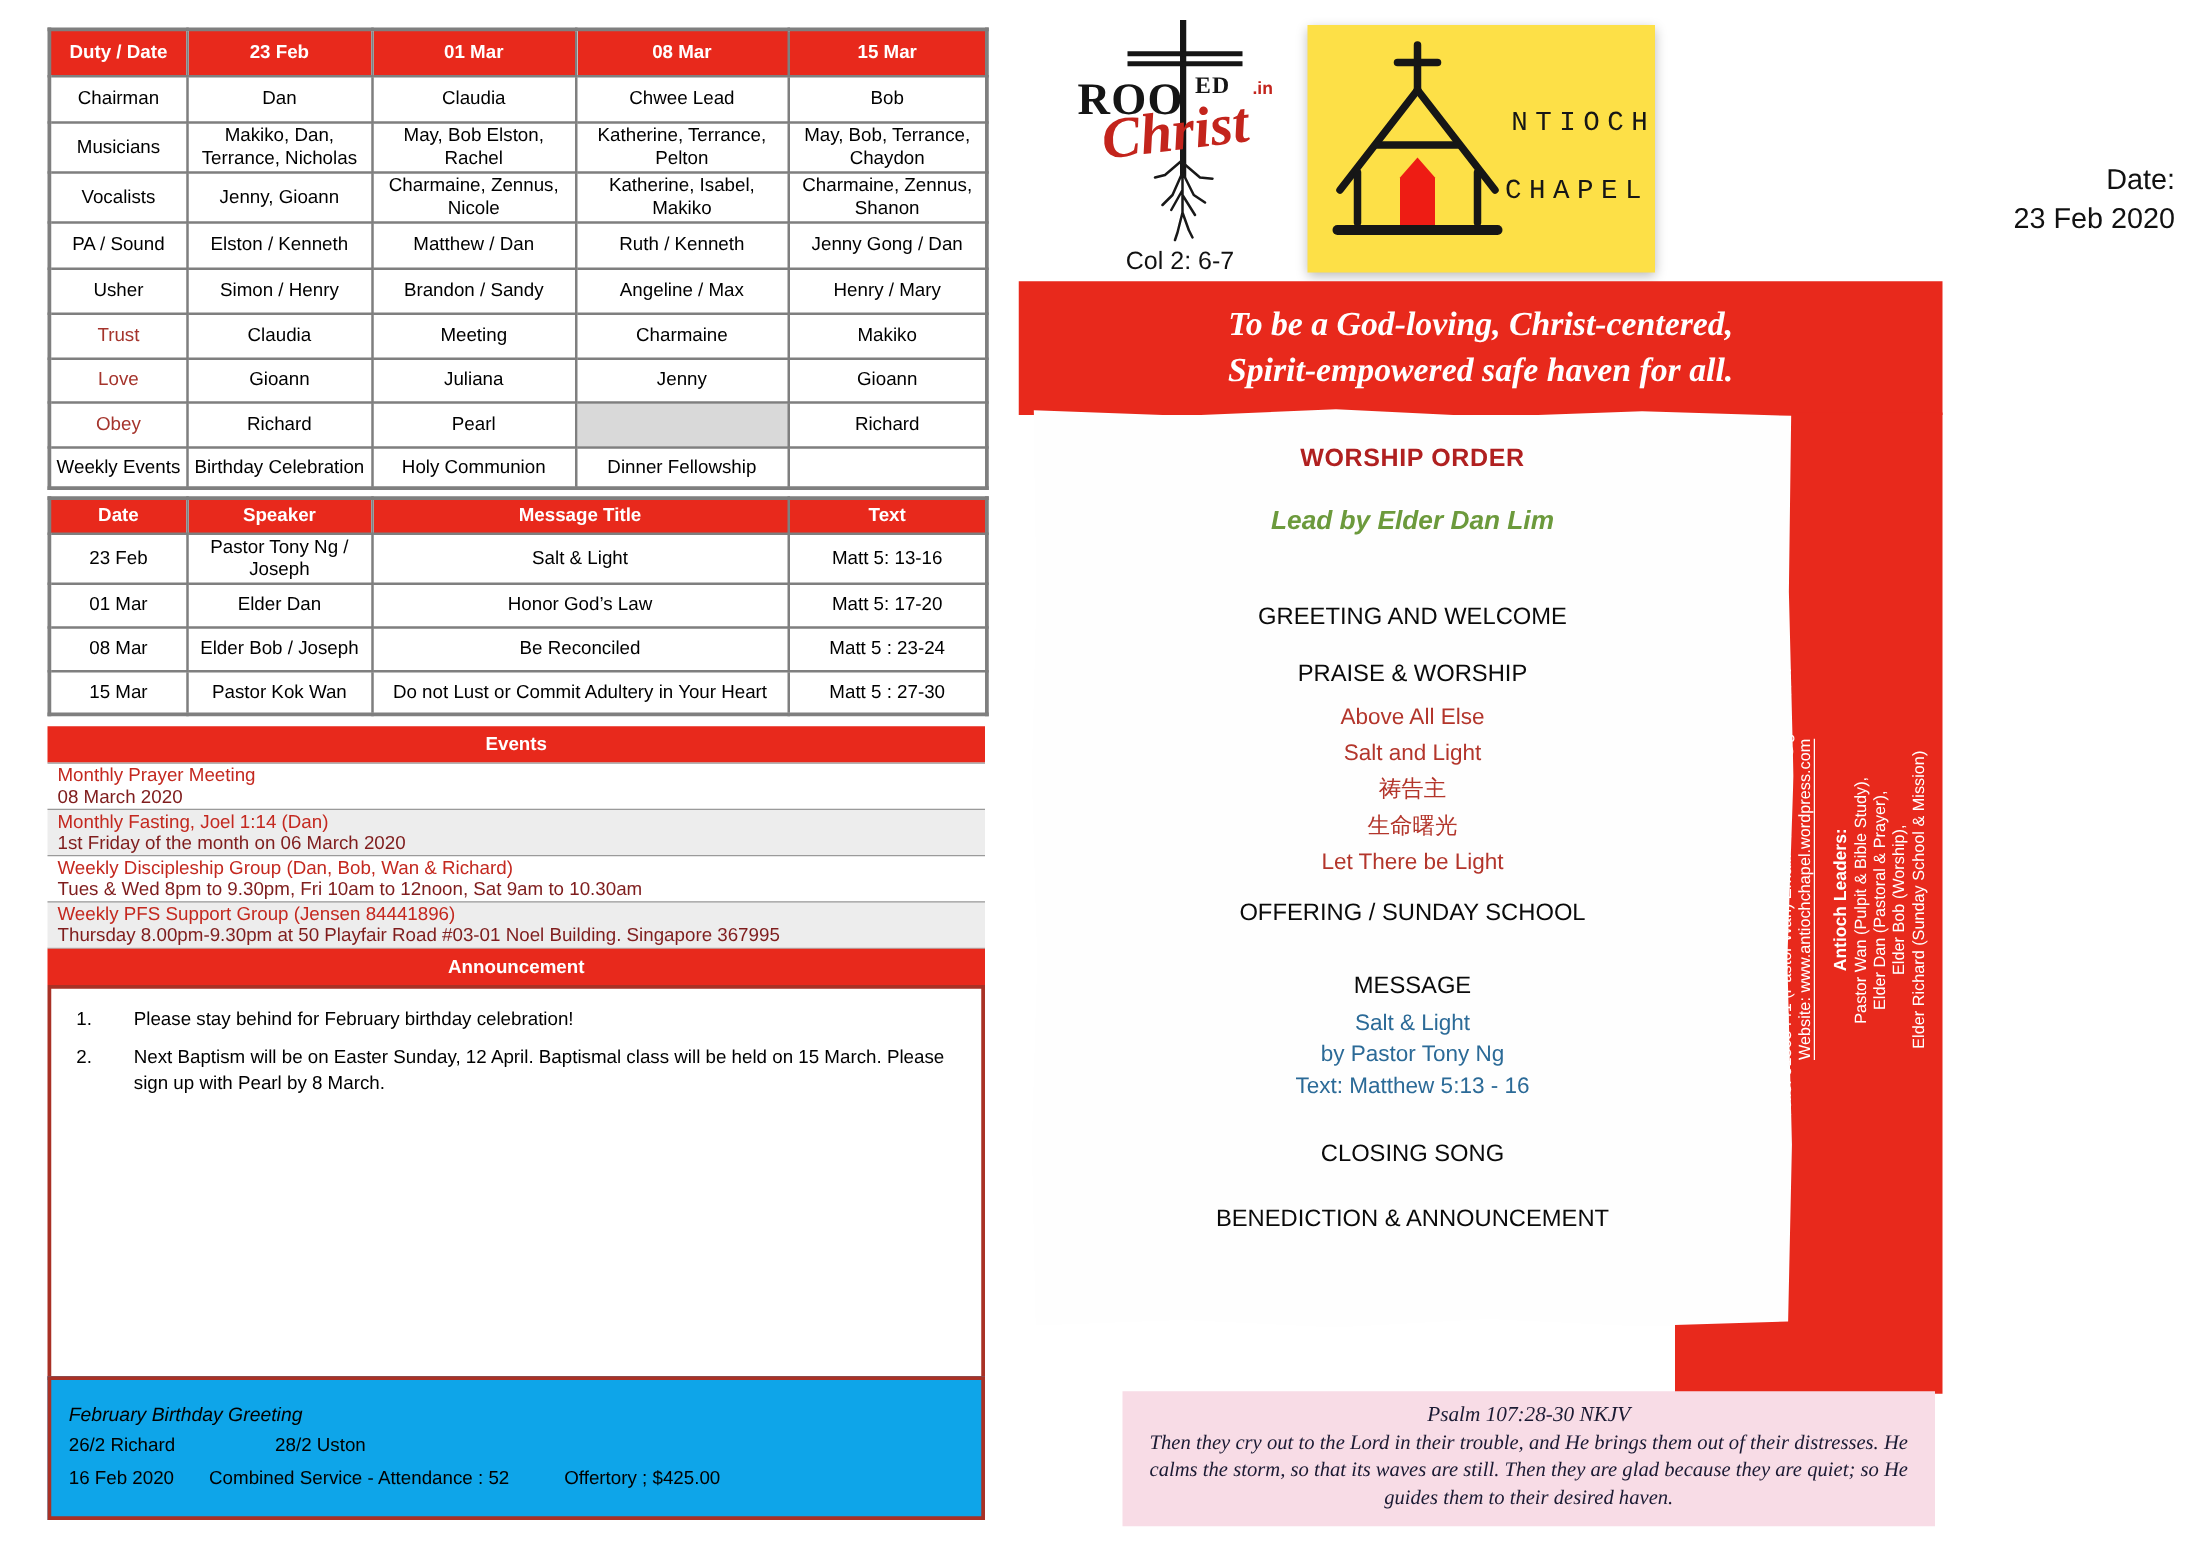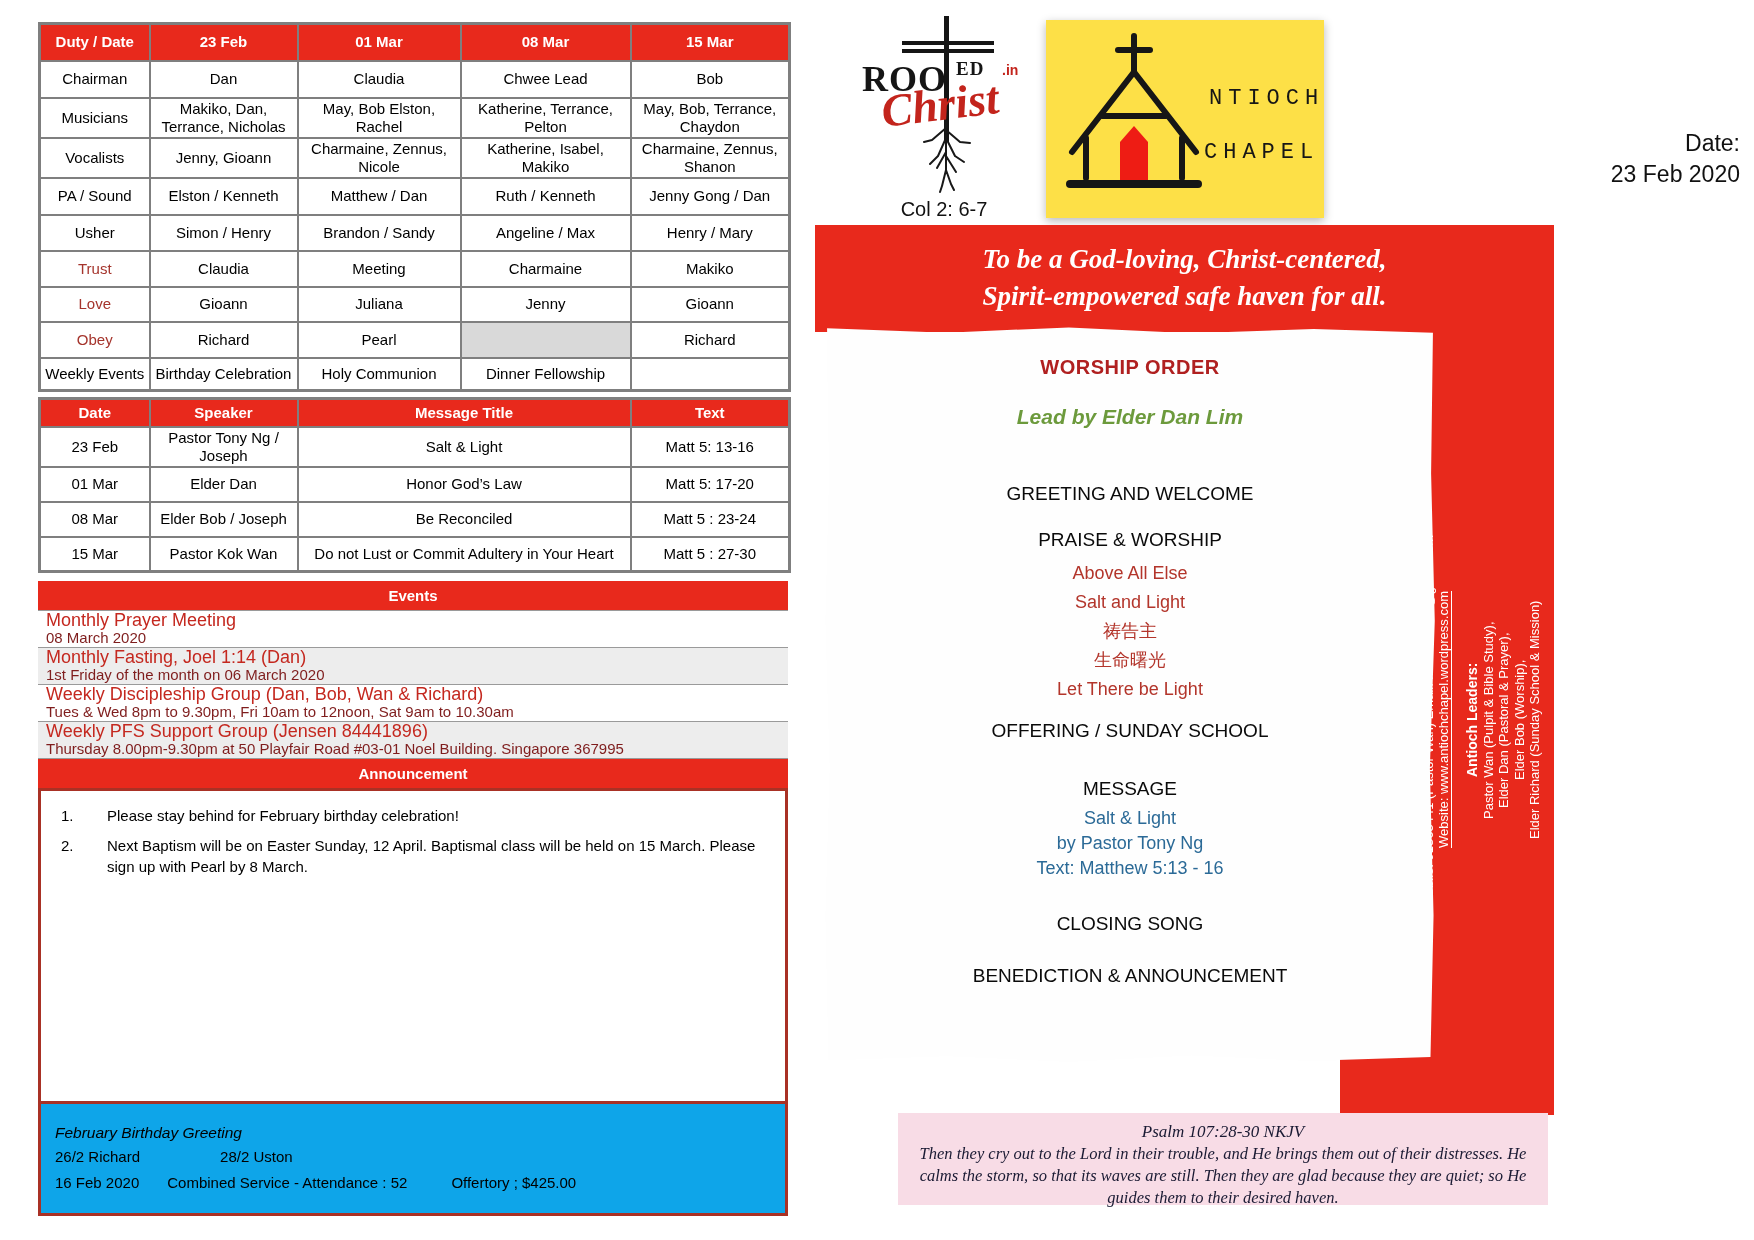--- a/index.html
+++ b/index.html
@@ -20,21 +20,21 @@
   .cell-gray { background:#D9D9D9; }
 
   .section-bar {
     background:#E8291C; color:#fff; font-weight:bold; font-size:15px;
     height:29px; line-height:29px; text-align:center;
   }
   .events-bar { margin-top:8px; }
   .events-list { width:750px; border-bottom:1px solid #9a9a9a; }
   .event-item { height:37px; padding:1px 8px 0; border-top:1px solid #9a9a9a; }
   .event-item:nth-child(even) { background:#EDEDED; }
-  .event-name { color:#C4281F; font-size:18px; line-height:17px; }
+  .event-name { color:#C4281F; font-size:15px; line-height:17px; }
   .event-detail { color:#7f1d1d; font-size:15px; line-height:17px; }
 
   .announce-box {
     width:750px; height:316px; border:3px solid #A93125; background:#fff;
     padding:14px 10px 0;
   }
   .announce-item { display:flex; margin-bottom:9px; }
   .announce-num { width:56px; padding-left:10px; font-size:15px; line-height:21px; flex:none; }
   .announce-text { flex:1; font-size:15px; line-height:21px; padding-right:6px; }
 
@@ -108,21 +108,21 @@
   .w-song { font-size:18px; color:#B3352B; line-height:29px; }
   .w-offering { margin-top:16px; }
   .w-message { margin-top:36px; }
   .w-blue-group { margin-top:6px; }
   .w-blue { font-size:18px; color:#2B6A97; line-height:25px; }
   .w-closing { margin-top:32px; }
   .w-benediction { margin-top:30px; }
 
   
   .psalm {
-    position:absolute; left:898px; top:1113px; width:650px; height:92px;
+    position:absolute; left:898px; top:1113px; width:650px; height:108px;
     background:#F8DCE6; z-index:3; text-align:center; padding-top:7px;
     font-family:"Liberation Serif", serif; font-style:italic; color:#1a1a33;
   }
   .psalm-ref  { font-size:17px; line-height:23px; }
   .psalm-text { font-size:16.5px; line-height:22px; padding:0 12px; }
 </style>
 </head>
 <body>
 
 <div class="left-page">

